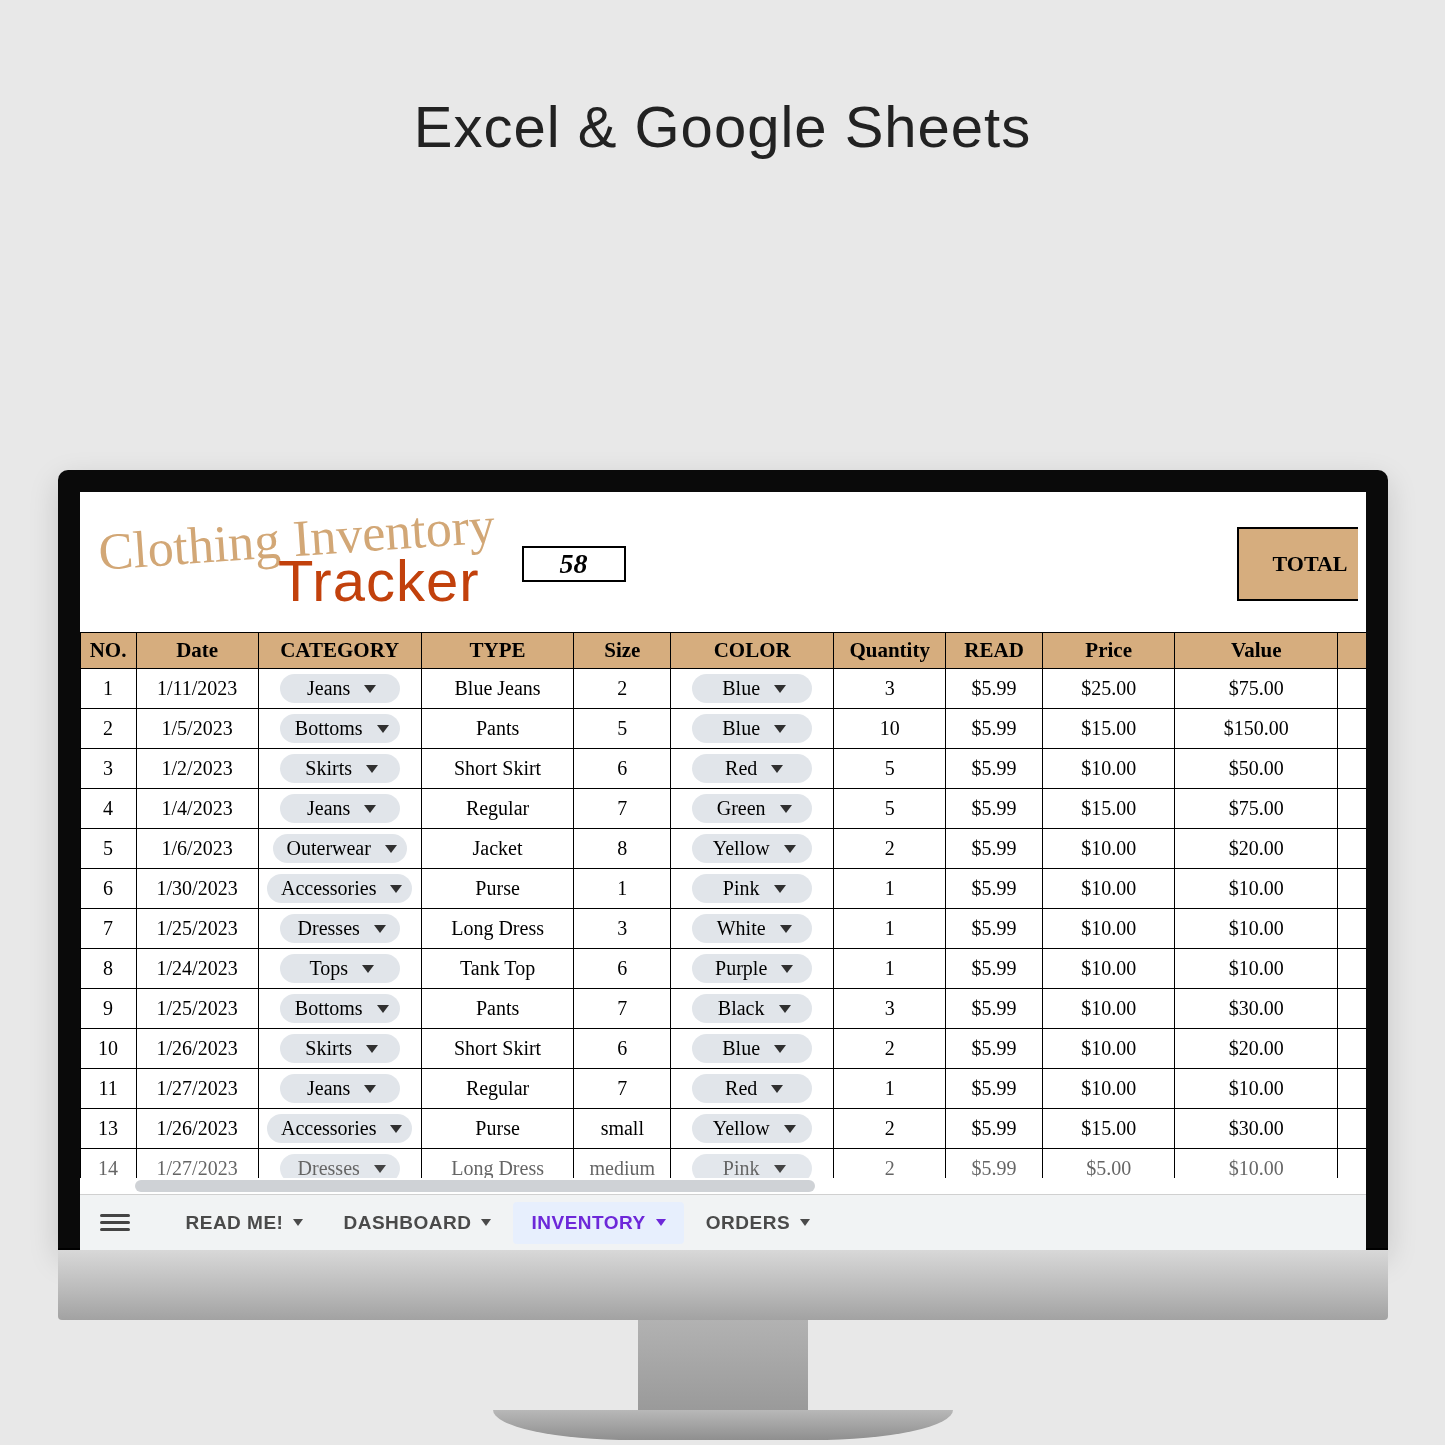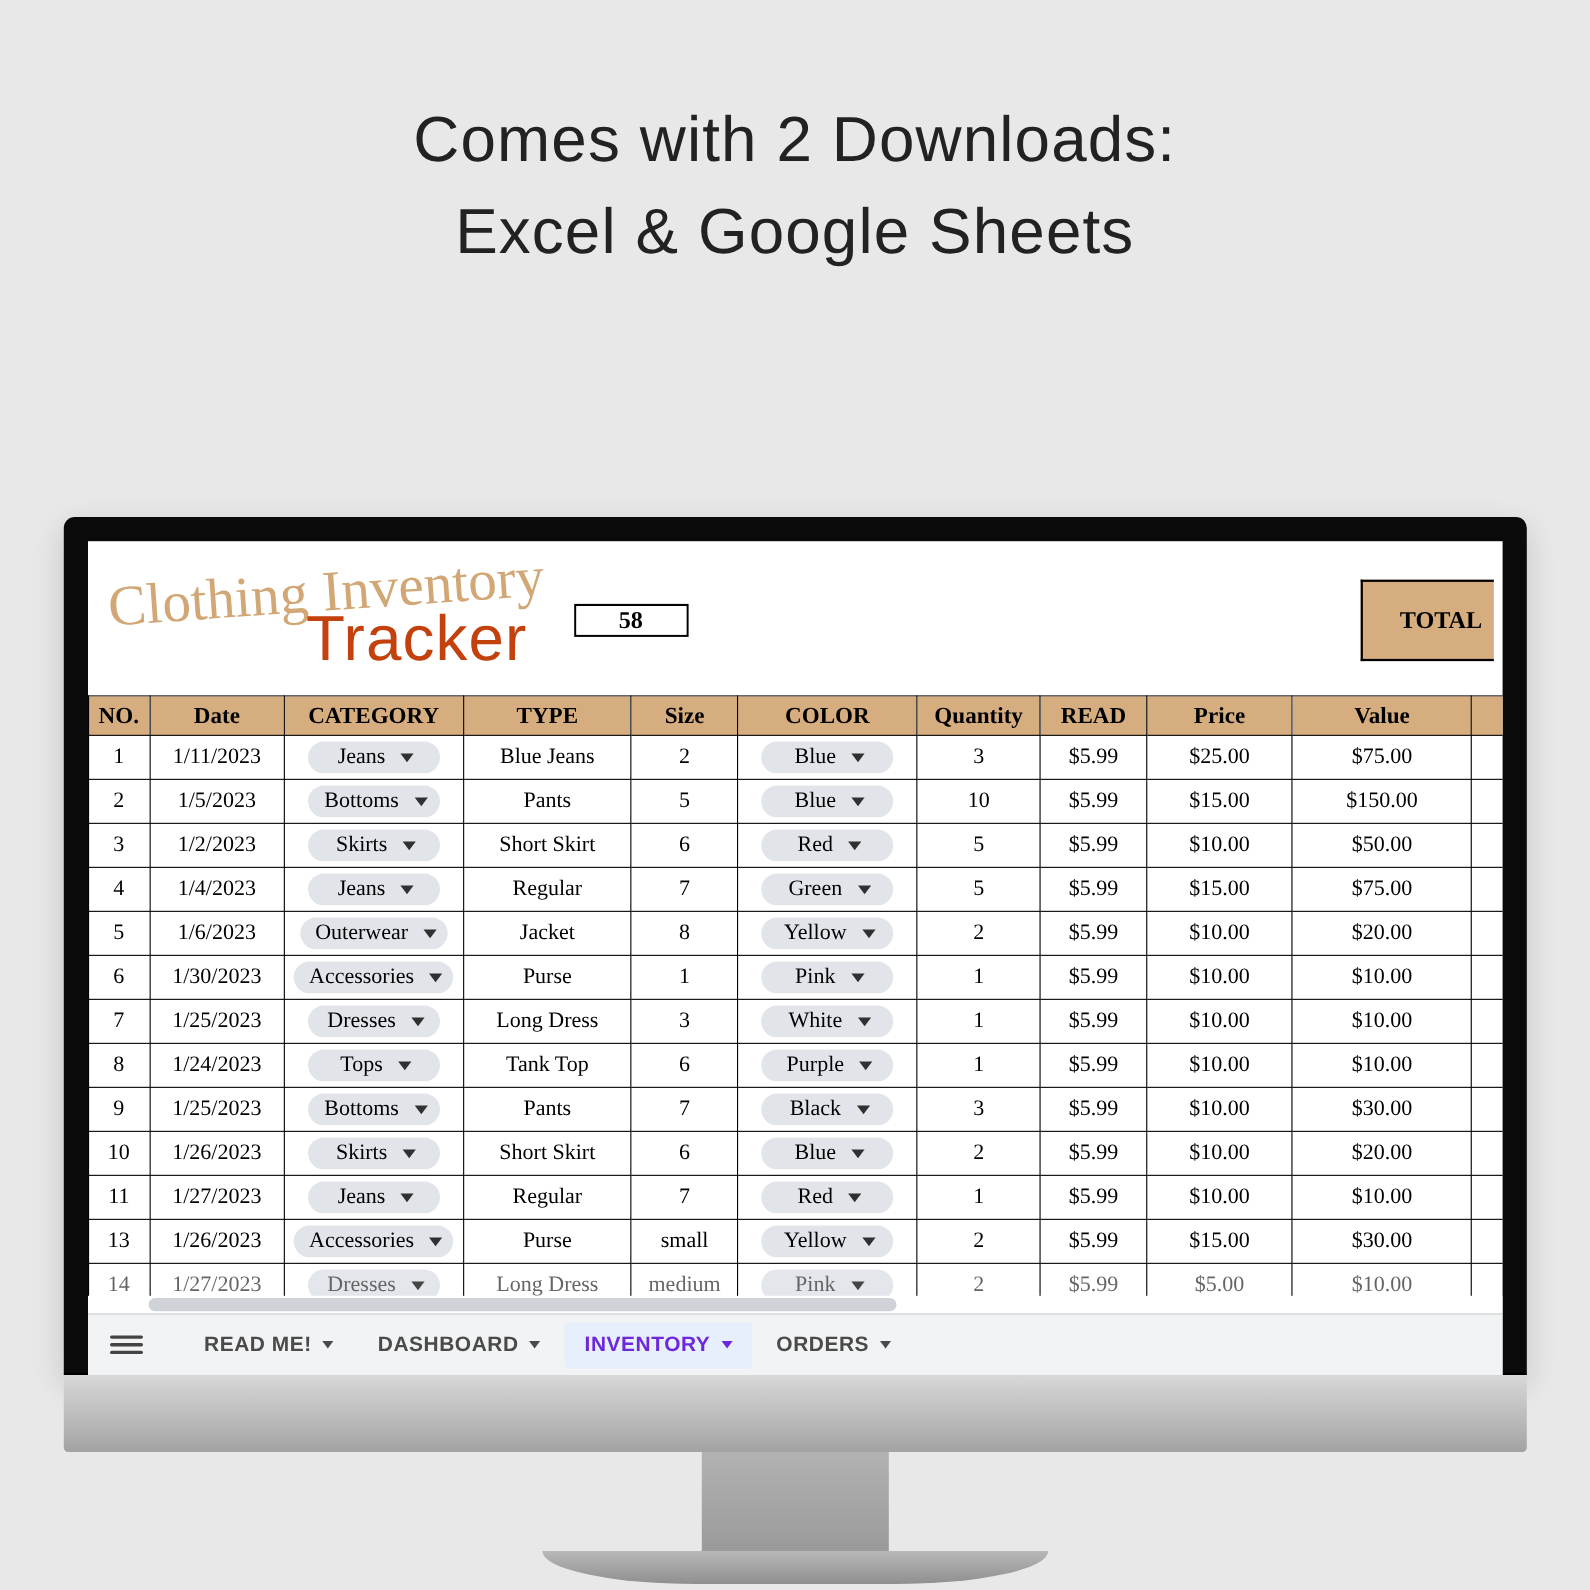--- a/index.html
+++ b/index.html
@@ -114,23 +114,24 @@
     font-size:22px;
     line-height:1.25;
     border-right:2px solid #000;
   }
   .summary-value{
     background:#fff;
     min-width:100px;
     display:flex;
     align-items:center;
     justify-content:center;
-    font-size:22px;
+    font-size:28px;
     font-weight:bold;
     padding:0 20px;
+    font-style:italic;
   }
   .summary-cut{
     margin-left:auto;
     border:2px solid #000;
     border-right:none;
     background:var(--tan);
     padding:22px 10px 22px 34px;
     font-family:Georgia,serif;
     font-weight:bold;
     font-size:22px;
@@ -248,21 +249,20 @@
     width:0;height:0;
     border-left:5px solid transparent;
     border-right:5px solid transparent;
     border-top:7px solid currentColor;
   }
 </style>
 </head>
 <body>
 
 <div class="headline">
-  <div>Comes with 2 Downloads:</div>
   <div>Excel &amp; Google Sheets</div>
 </div>
 
 <div class="monitor">
   <div class="bezel">
     <div class="screen">
 
       <div class="sheet-header">
         <div class="logo">
           <div class="script">Clothing Inventory</div>

